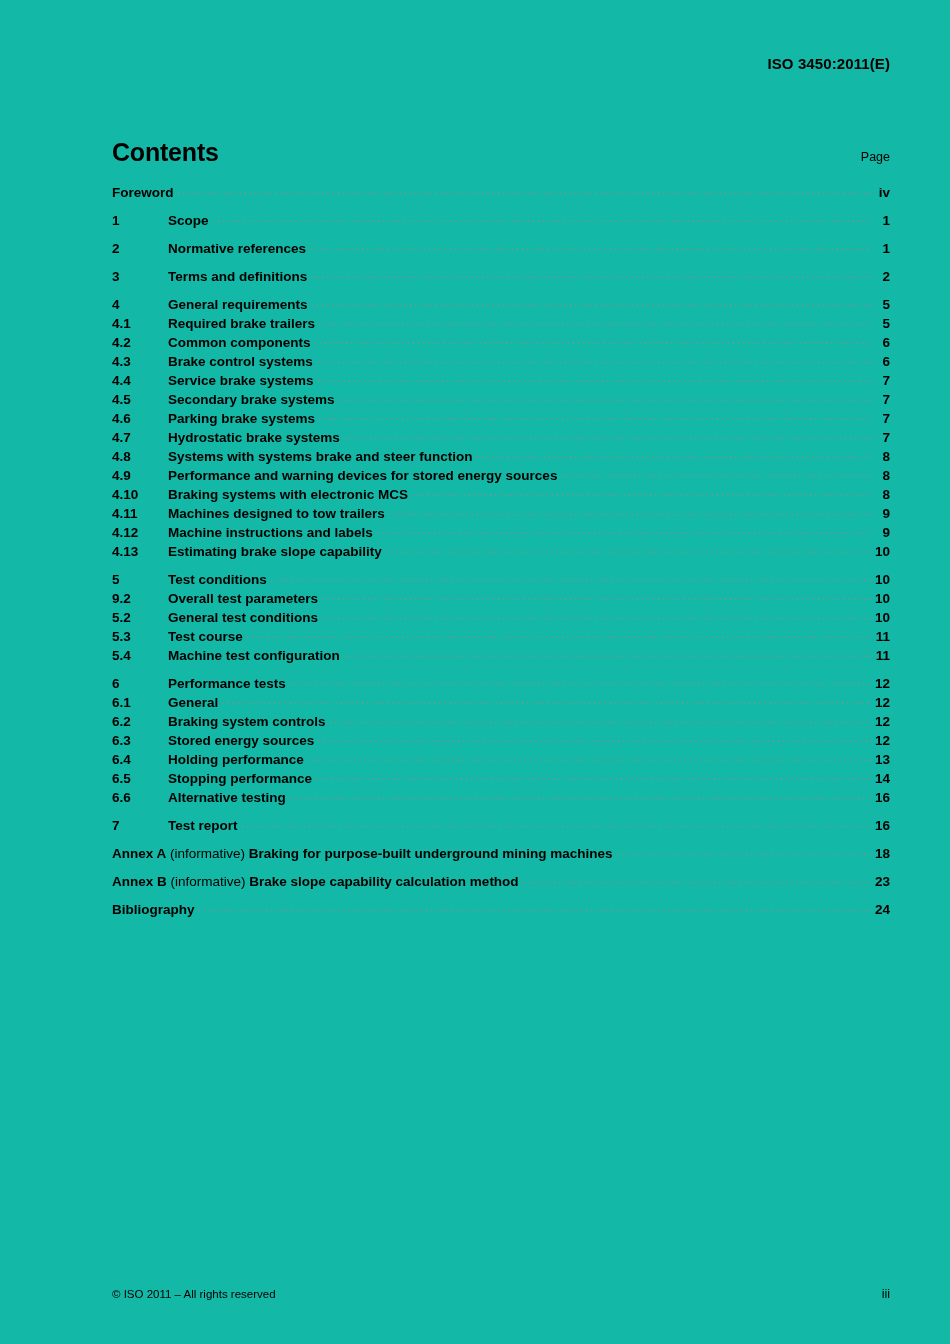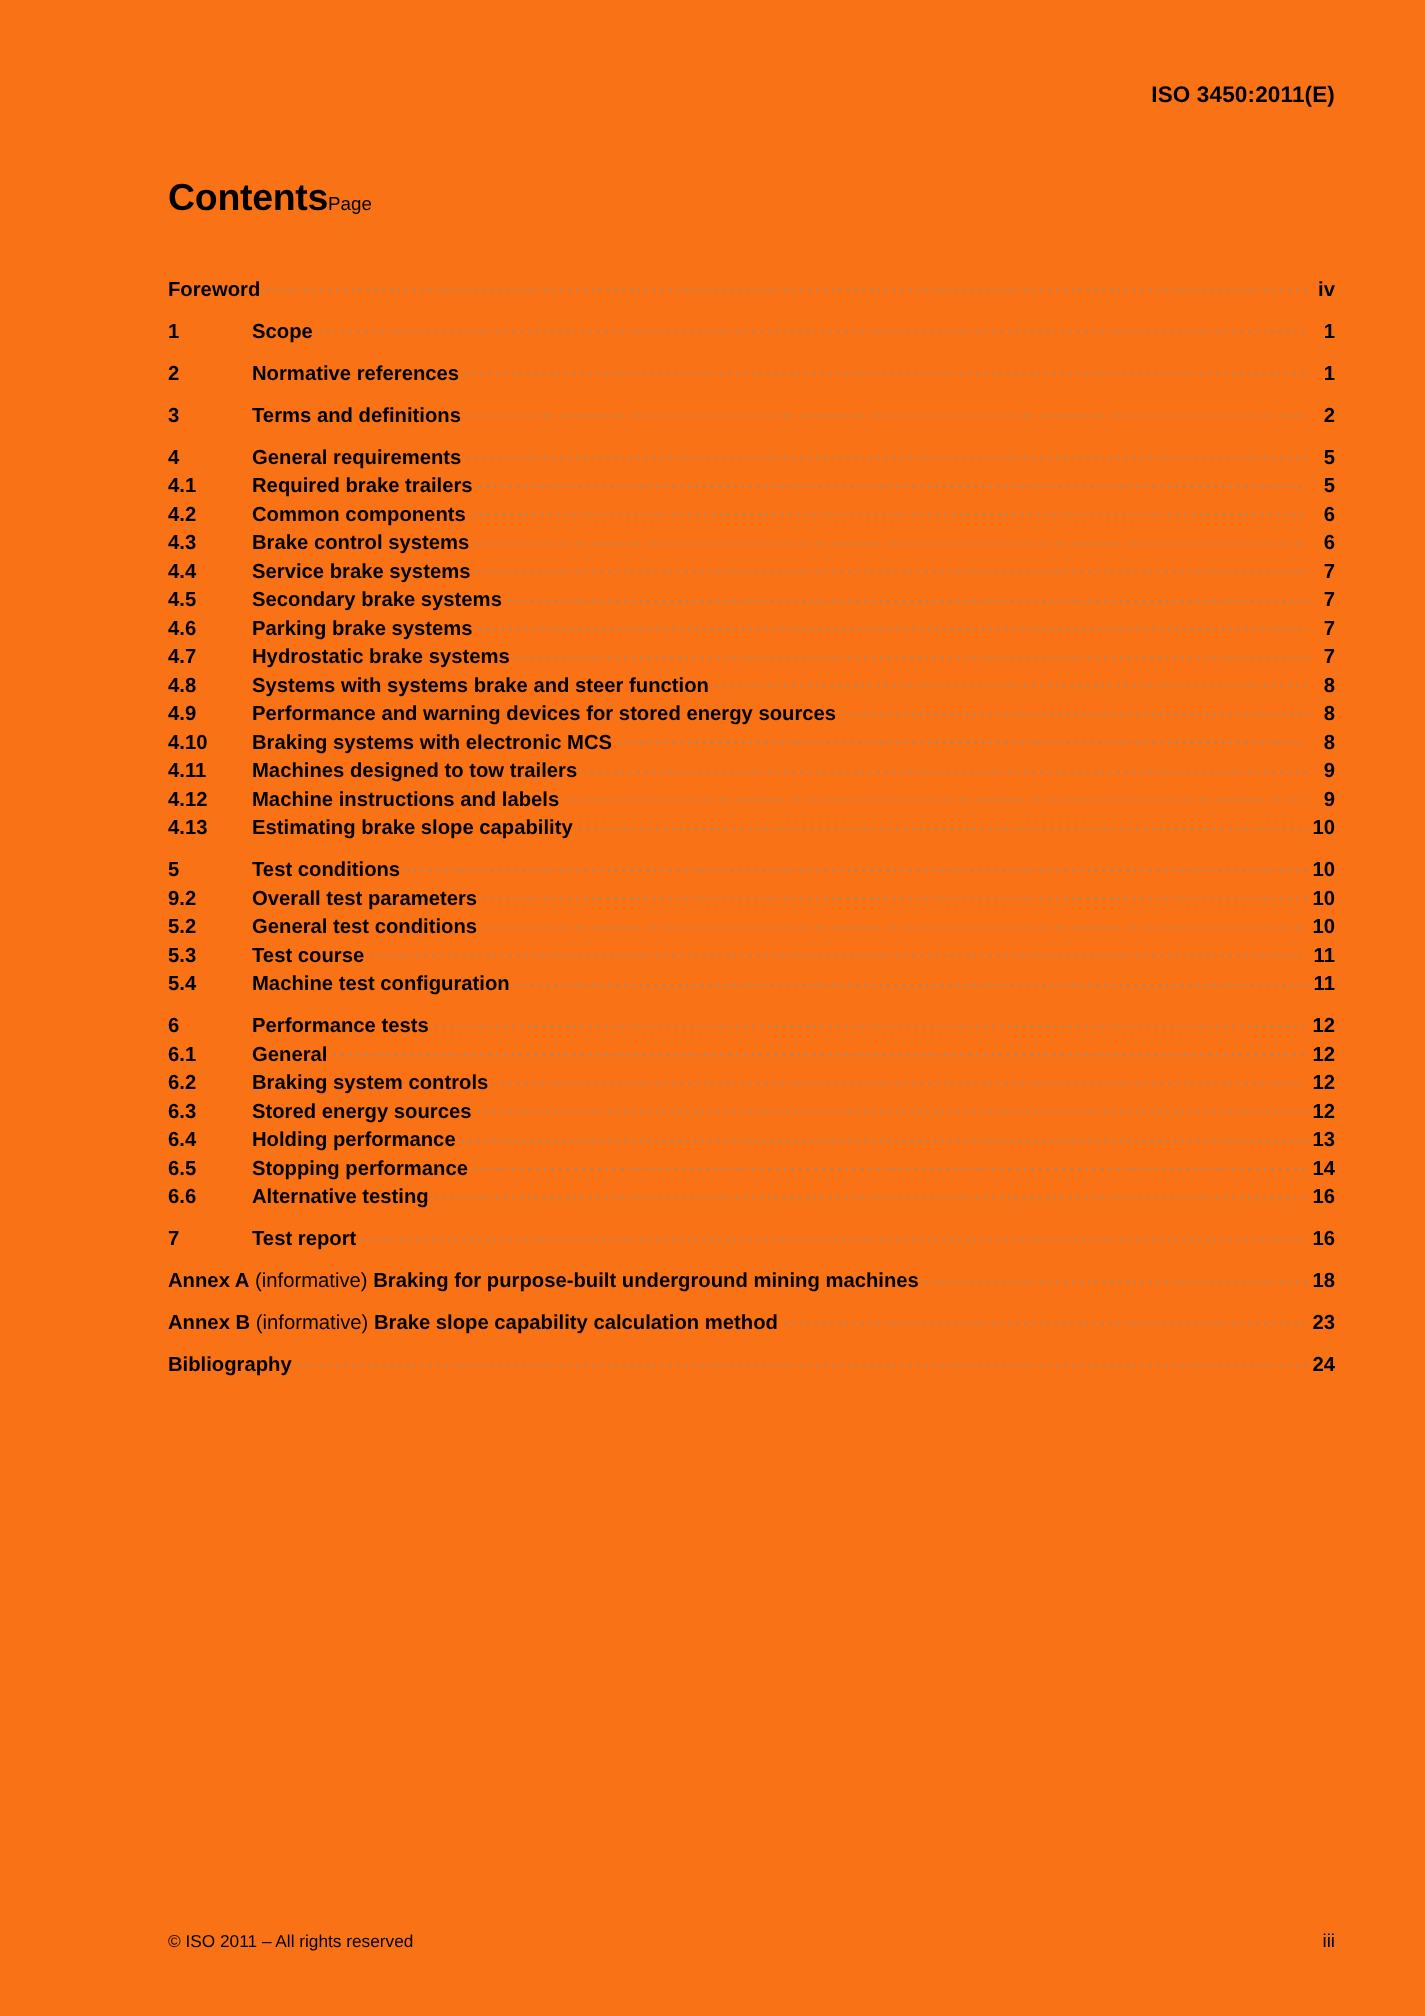--- a/index.html
+++ b/index.html
@@ -5,47 +5,47 @@
   html, body {
     margin: 0;
     padding: 0;
     background: #ffffff;
   }
 
   .page {
     position: relative;
     width: 950px;
     height: 1344px;
-    background: #f97316;
+    background: #14b8a6;
     font-family: "Liberation Sans", sans-serif;
     color: #000000;
     overflow: hidden;
   }
 
   
   .doc-header {
     position: absolute;
     top: 55px;
     left: 112px;
     width: 778px;
     text-align: right;
     font-size: 15px;
     font-weight: bold;
     letter-spacing: 0.1px;
   }
 
   
   .contents-head {
     position: absolute;
-    top: 118px;
+    top: 138px;
     left: 112px;
     width: 778px;
     display: flex;
     align-items: baseline;
-    justify-content: flex-start;
+    justify-content: space-between;
   }
   .contents-title {
     font-size: 25px;
     font-weight: bold;
     letter-spacing: -0.2px;
   }
   .page-word {
     font-size: 12.5px;
     font-weight: normal;
   }

